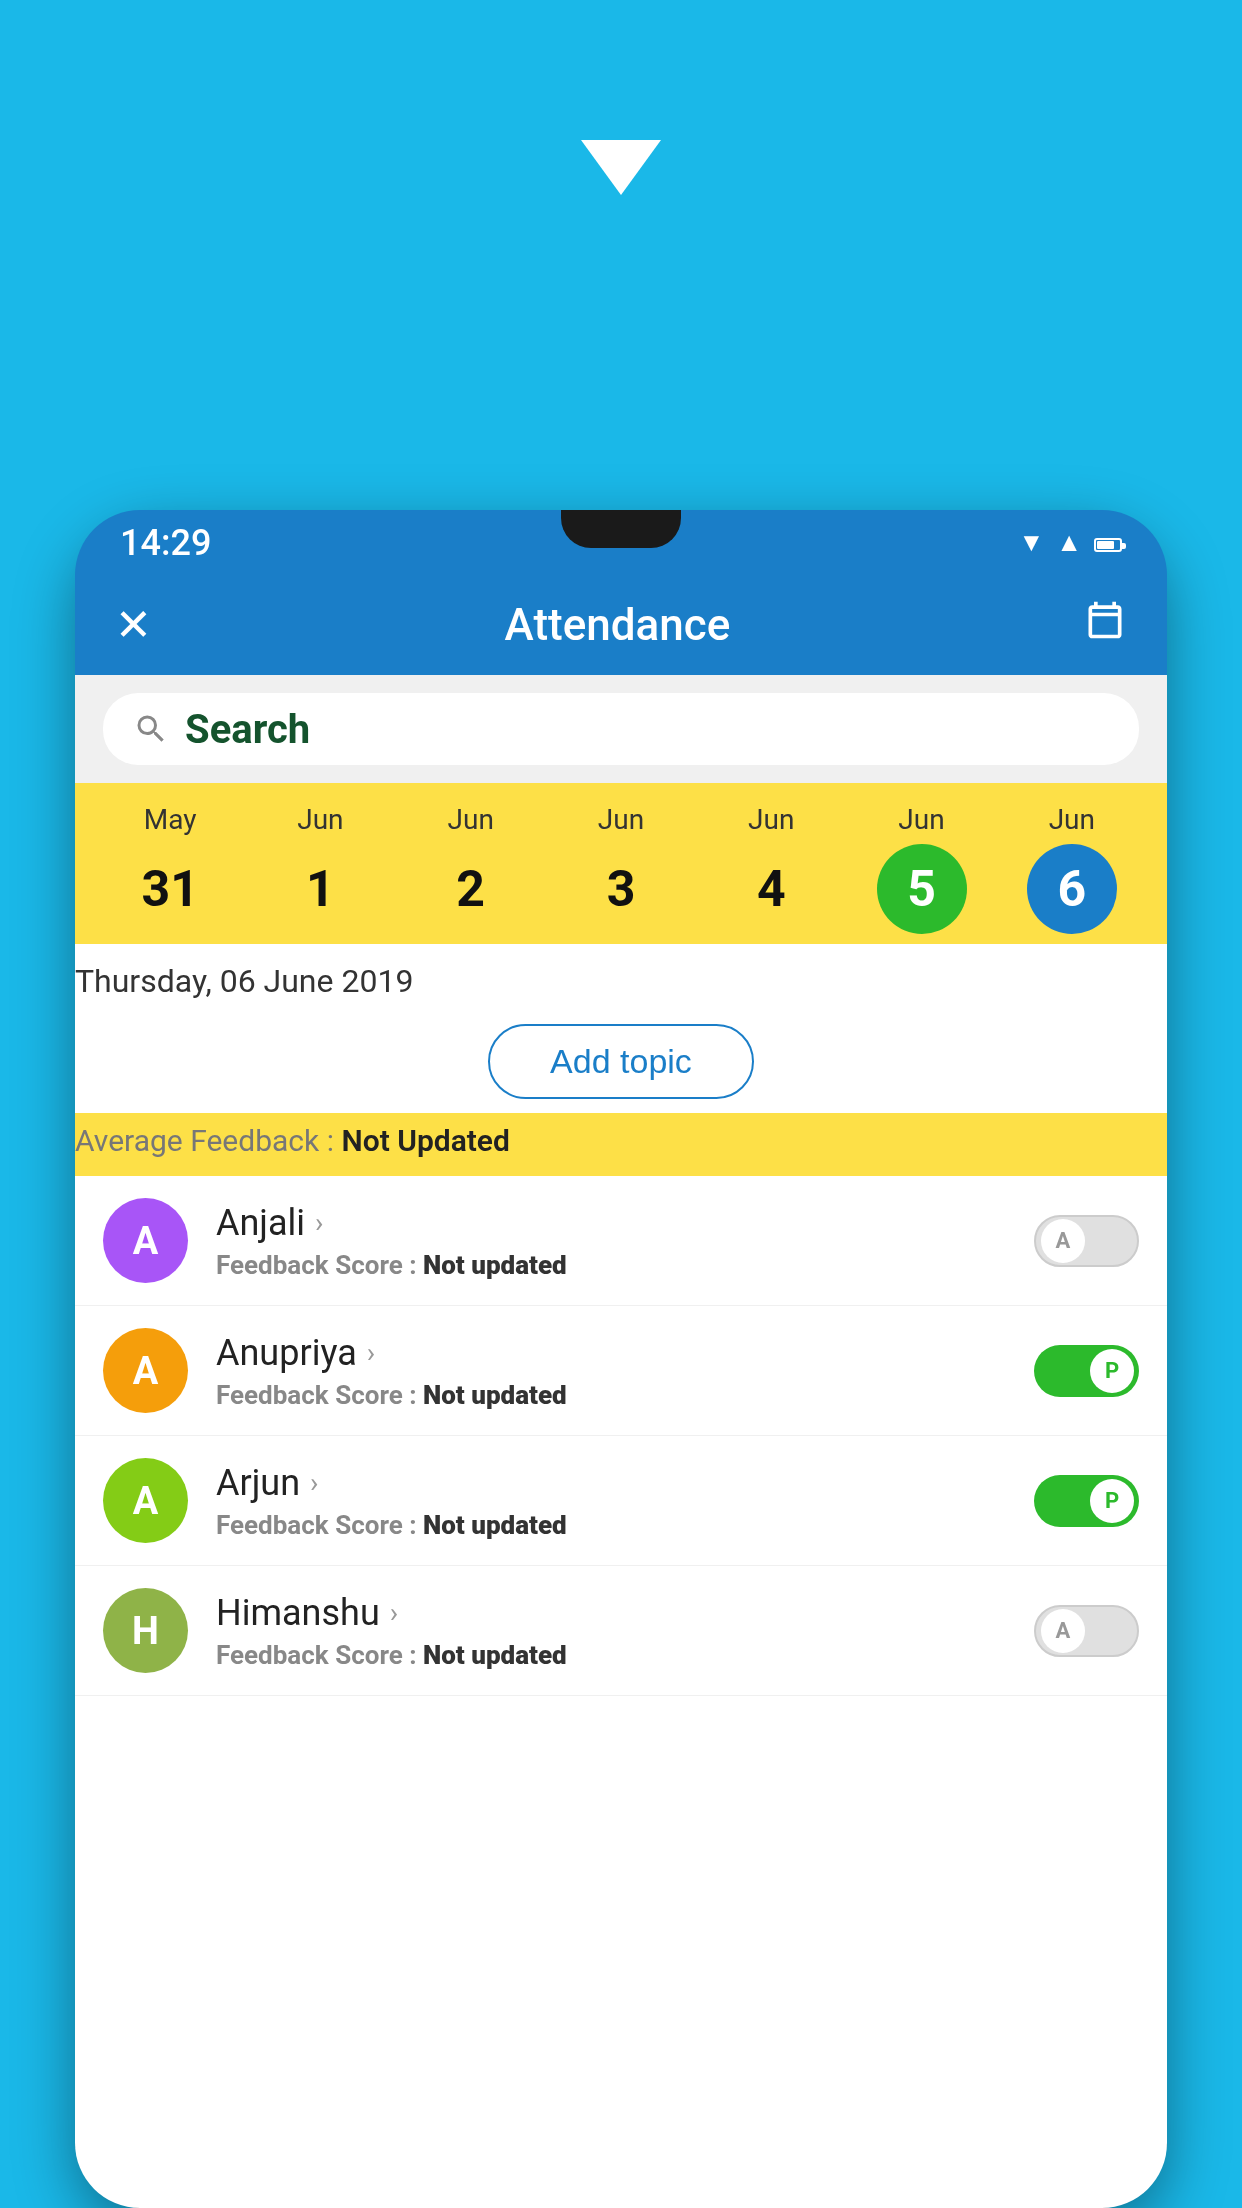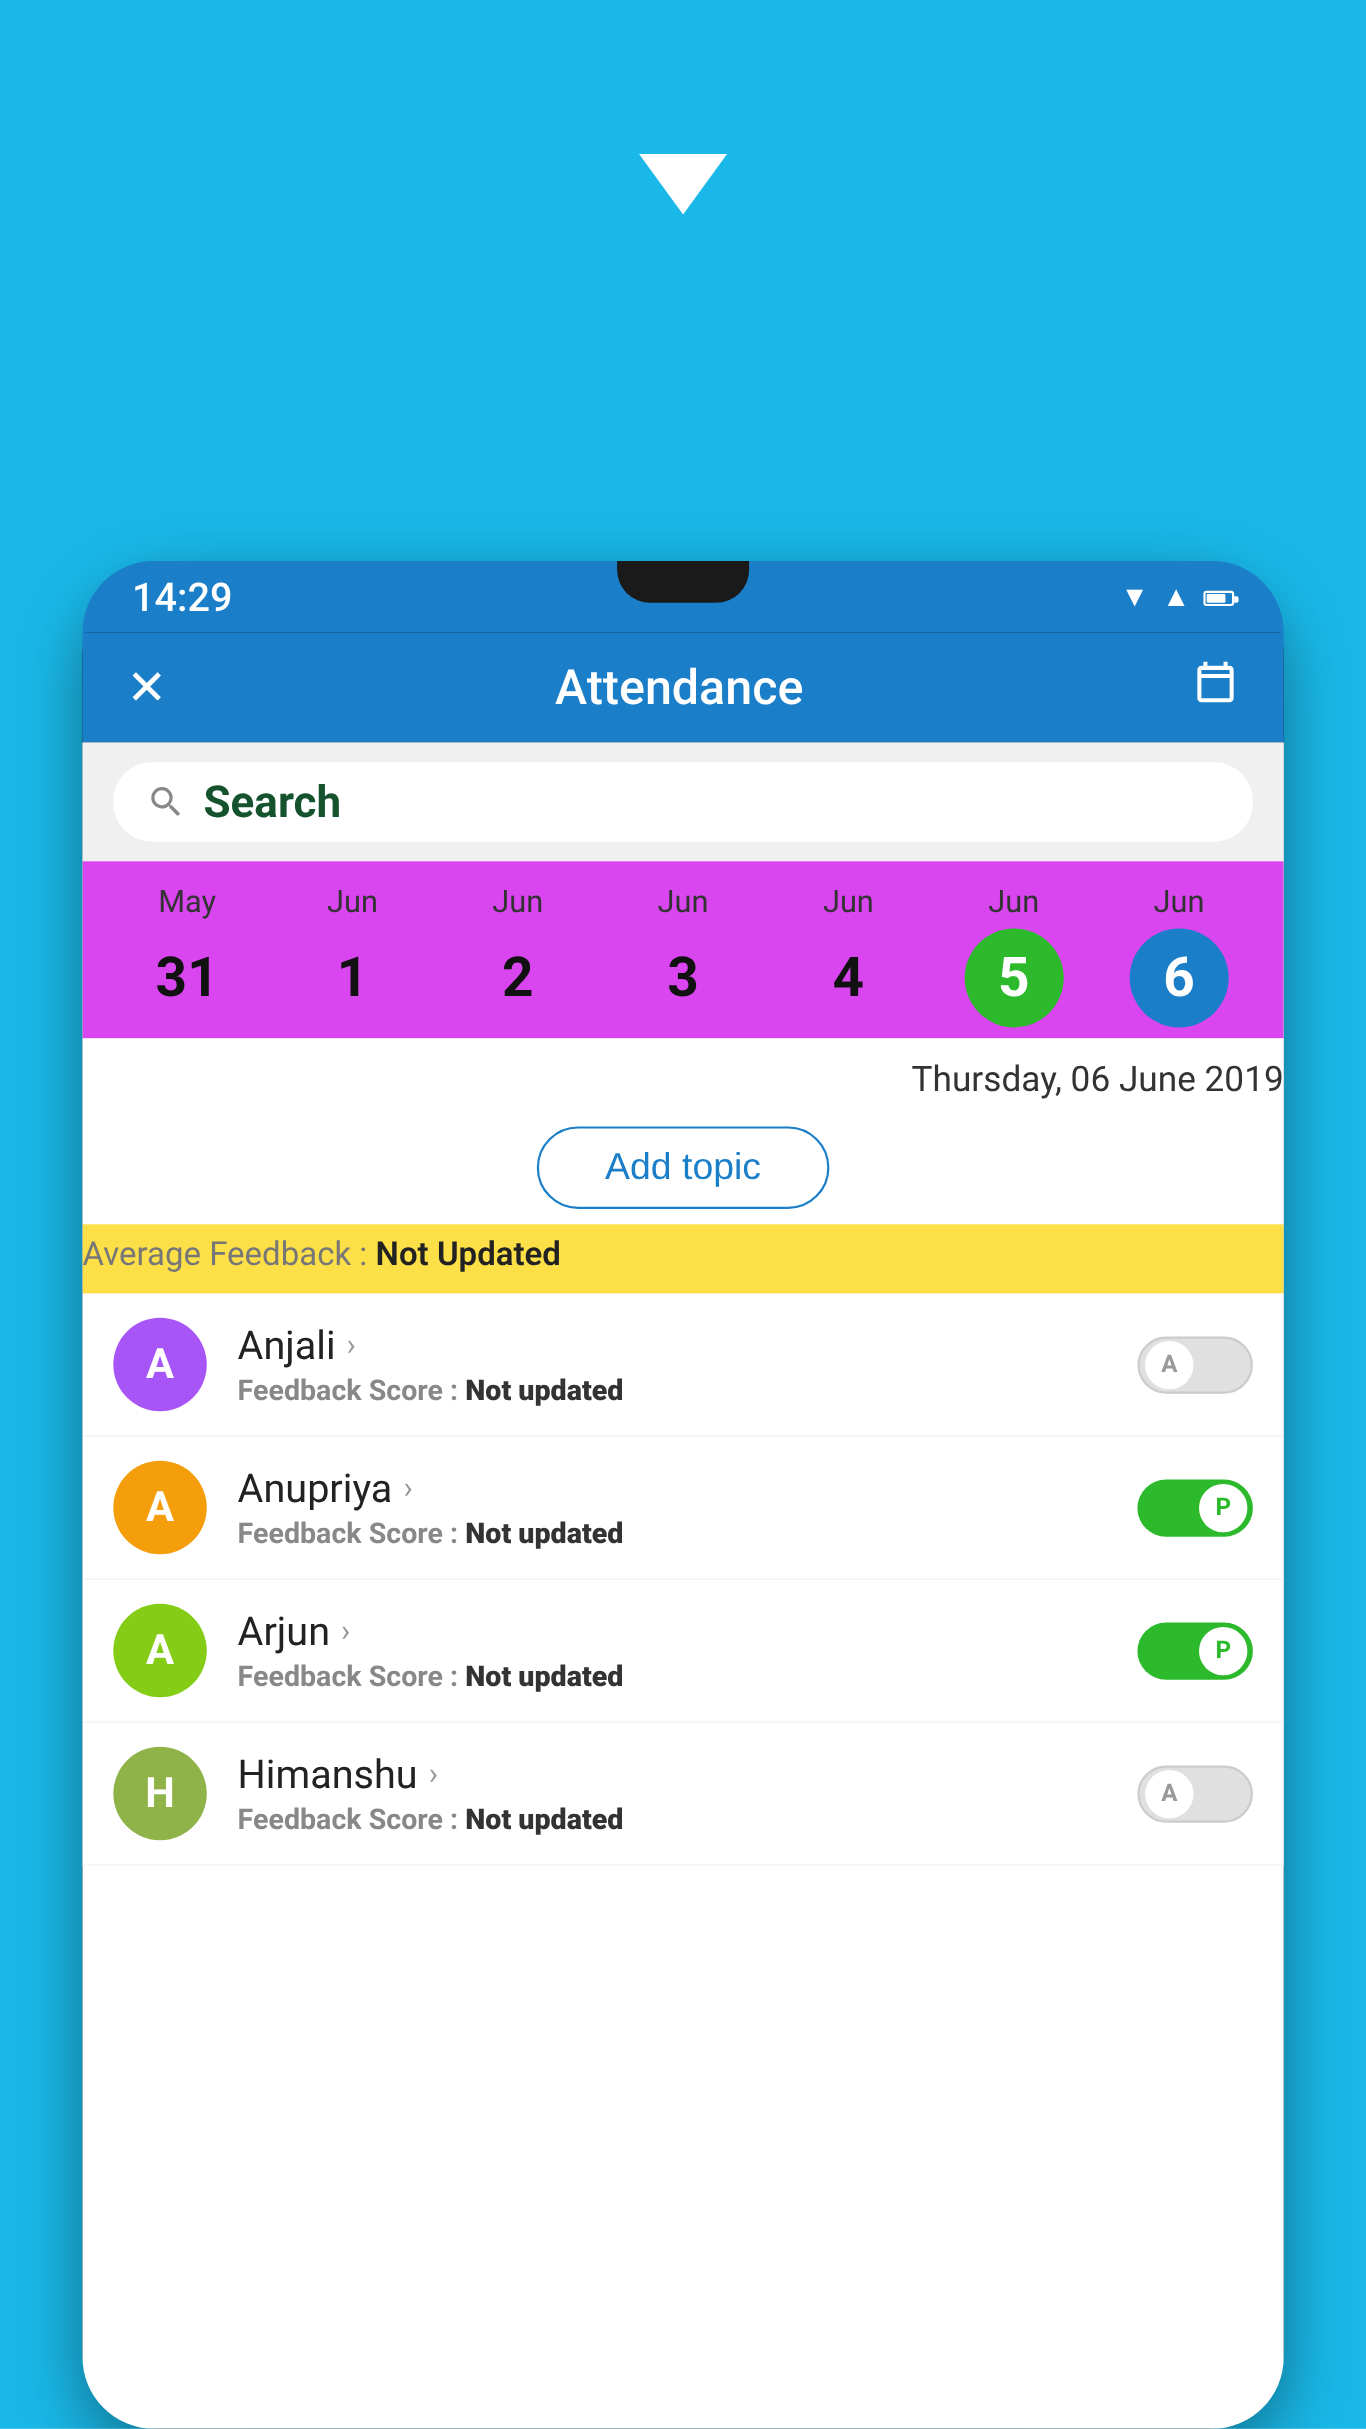--- a/index.html
+++ b/index.html
@@ -157,21 +157,21 @@
 
     .search-text {
       color: #14532d;
       font-size: 40px;
       font-weight: bold;
     }
 
     
     .calendar-row {
       padding: 20px 20px 10px;
-      background: #d946ef;
+      background: #fde047;
       text-align: right;
     }
 
     .date-columns {
       display: flex;
       justify-content: space-around;
       align-items: flex-end;
     }
 
     .date-col {
@@ -204,21 +204,21 @@
       color: white;
     }
 
     .day-num.selected {
       background: #1a7ec8;
       color: white;
     }
 
     
     .date-info {
-      text-align: right;
+      text-align: left;
       padding: 18px 0 10px;
       background: white;
     }
 
     .date-info-text {
       font-size: 32px;
       color: #333;
     }
 
     

